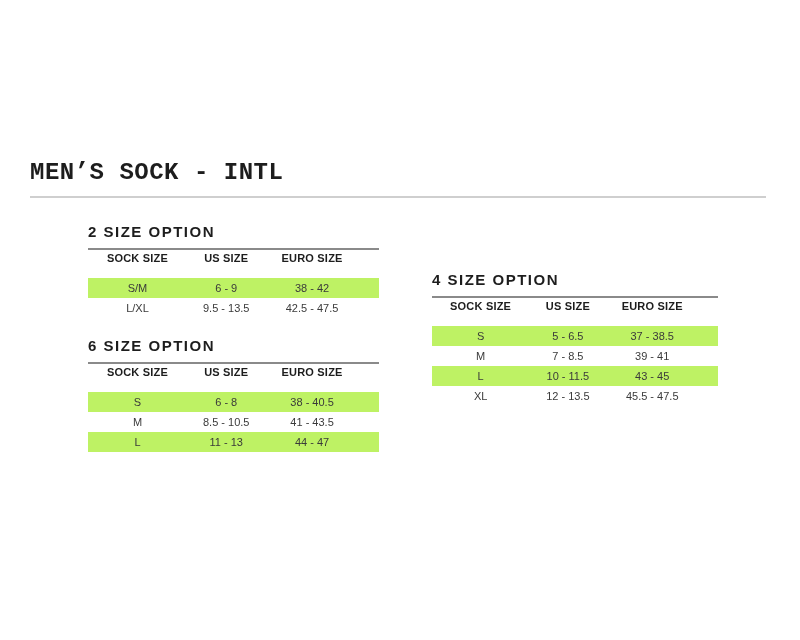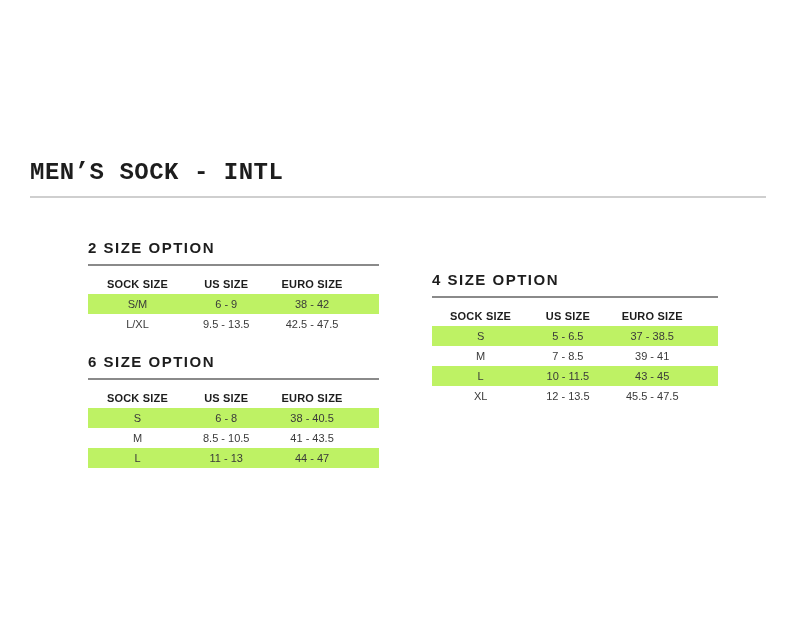--- a/index.html
+++ b/index.html
@@ -51,21 +51,20 @@
     white-space: nowrap;
     cursor: pointer;
   }
 
   
   .col-left {
     position: absolute;
     left: 88px;
     top: 223px;
     width: 291px;
-    margin-top: 16px;
   }
   .col-right {
     position: absolute;
     left: 432px;
     top: 223px;
     width: 286px;
     margin-top: 48px;
   }
 
   
@@ -91,21 +90,21 @@
   .trow.thead {
     height: 28px;
     align-items: end;
   }
   .hcell {
     text-align: center;
     font-size: 11px;
     font-weight: bold;
     letter-spacing: 0.2px;
     color: #1d1d1d;
-    padding-bottom: 4px;
+    padding-bottom: 14px;
     white-space: nowrap;
   }
   .trow.data {
     height: 20px;
     align-items: center;
   }
   .trow.data.stripe {
     background: #bef264;
   }
   .cell {

